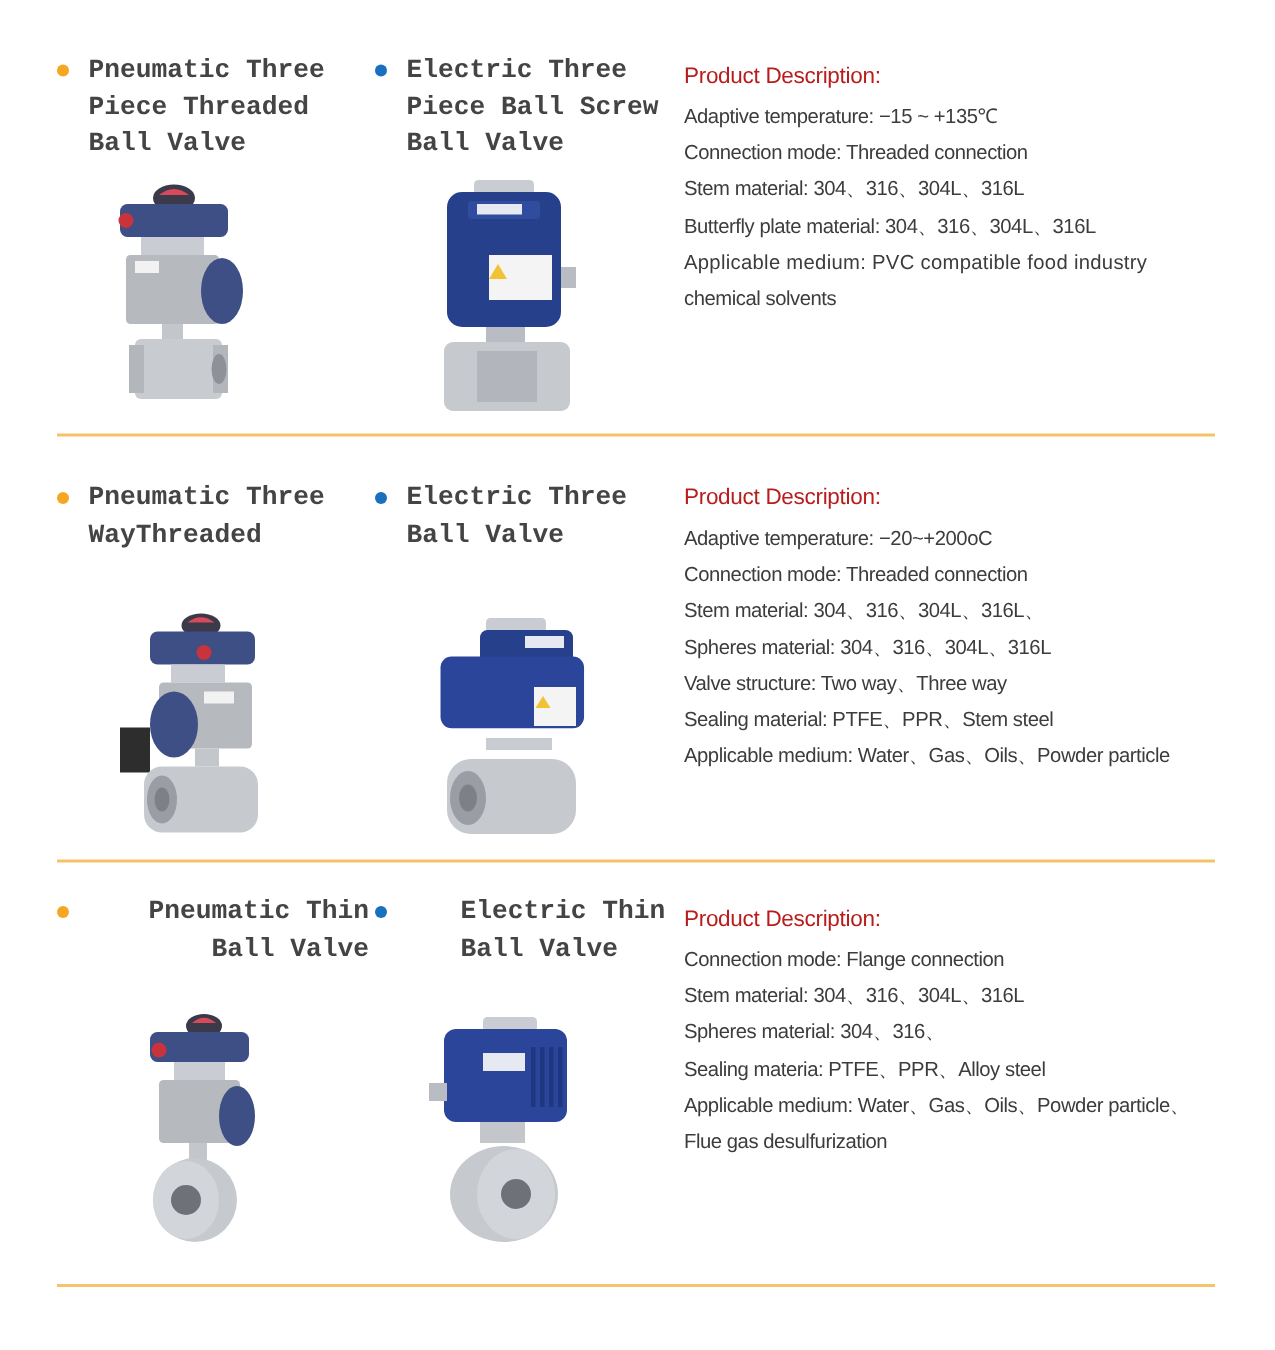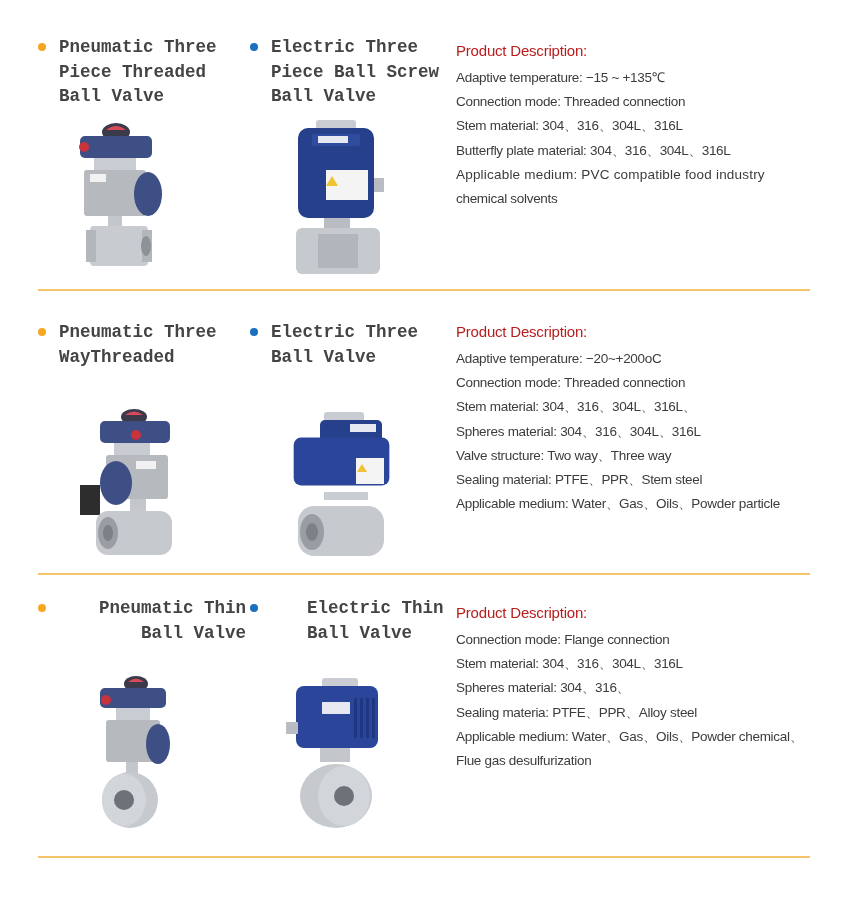--- a/index.html
+++ b/index.html
@@ -196,18 +196,18 @@
       <circle cx="60" cy="120" r="10" fill="#6e7177"></circle>
     </svg>
   </div>
 
   <div class="desc" style="top:602px;">
     <div class="desc-heading">Product Description:</div>
     <div class="desc-line">Connection mode: Flange connection</div>
     <div class="desc-line">Stem material: 304、316、304L、316L</div>
     <div class="desc-line">Spheres material: 304、316、</div>
     <div class="desc-line">Sealing materia: PTFE、PPR、Alloy steel</div>
-    <div class="desc-line">Applicable medium: Water、Gas、Oils、Powder chemical、</div>
+    <div class="desc-line">Applicable medium: Water、Gas、Oils、Powder particle、</div>
     <div class="desc-line">Flue gas desulfurization</div>
   </div>
 
   <div class="divider" style="top:856px;"></div>
 </div>
 
 </body></html>

